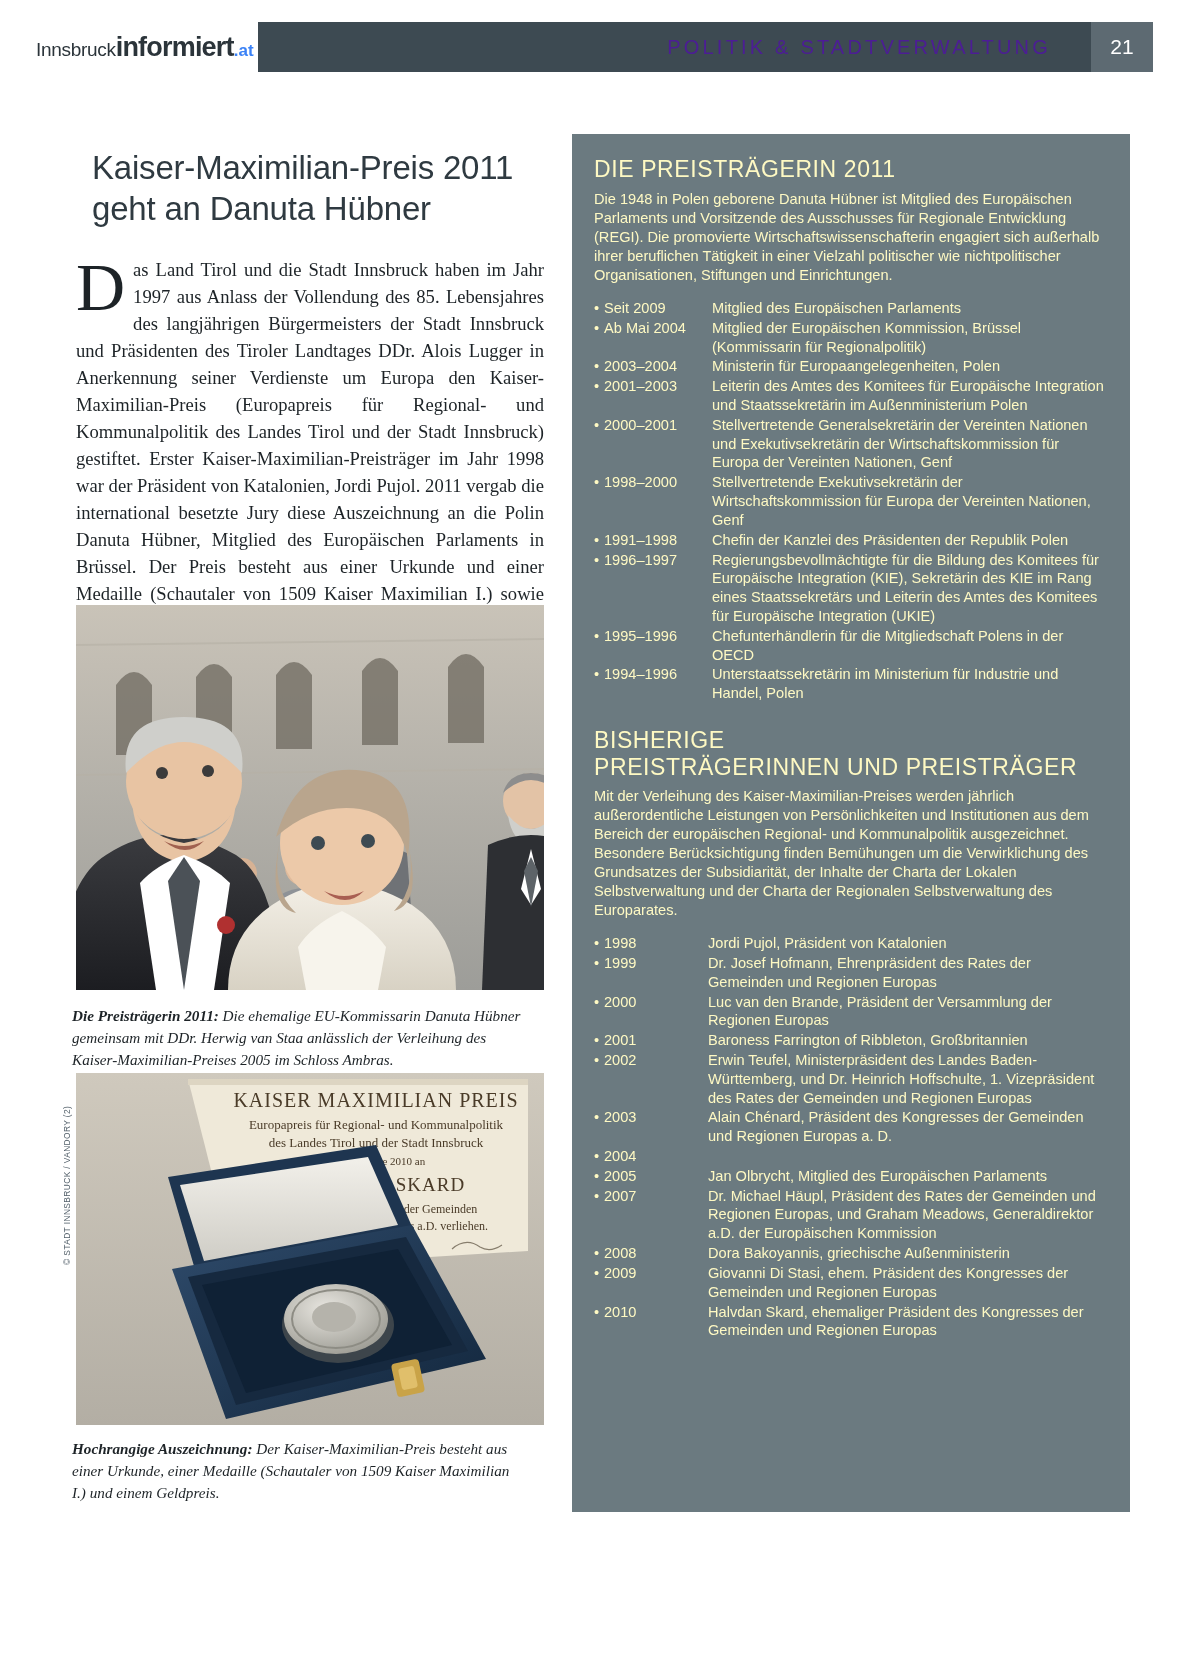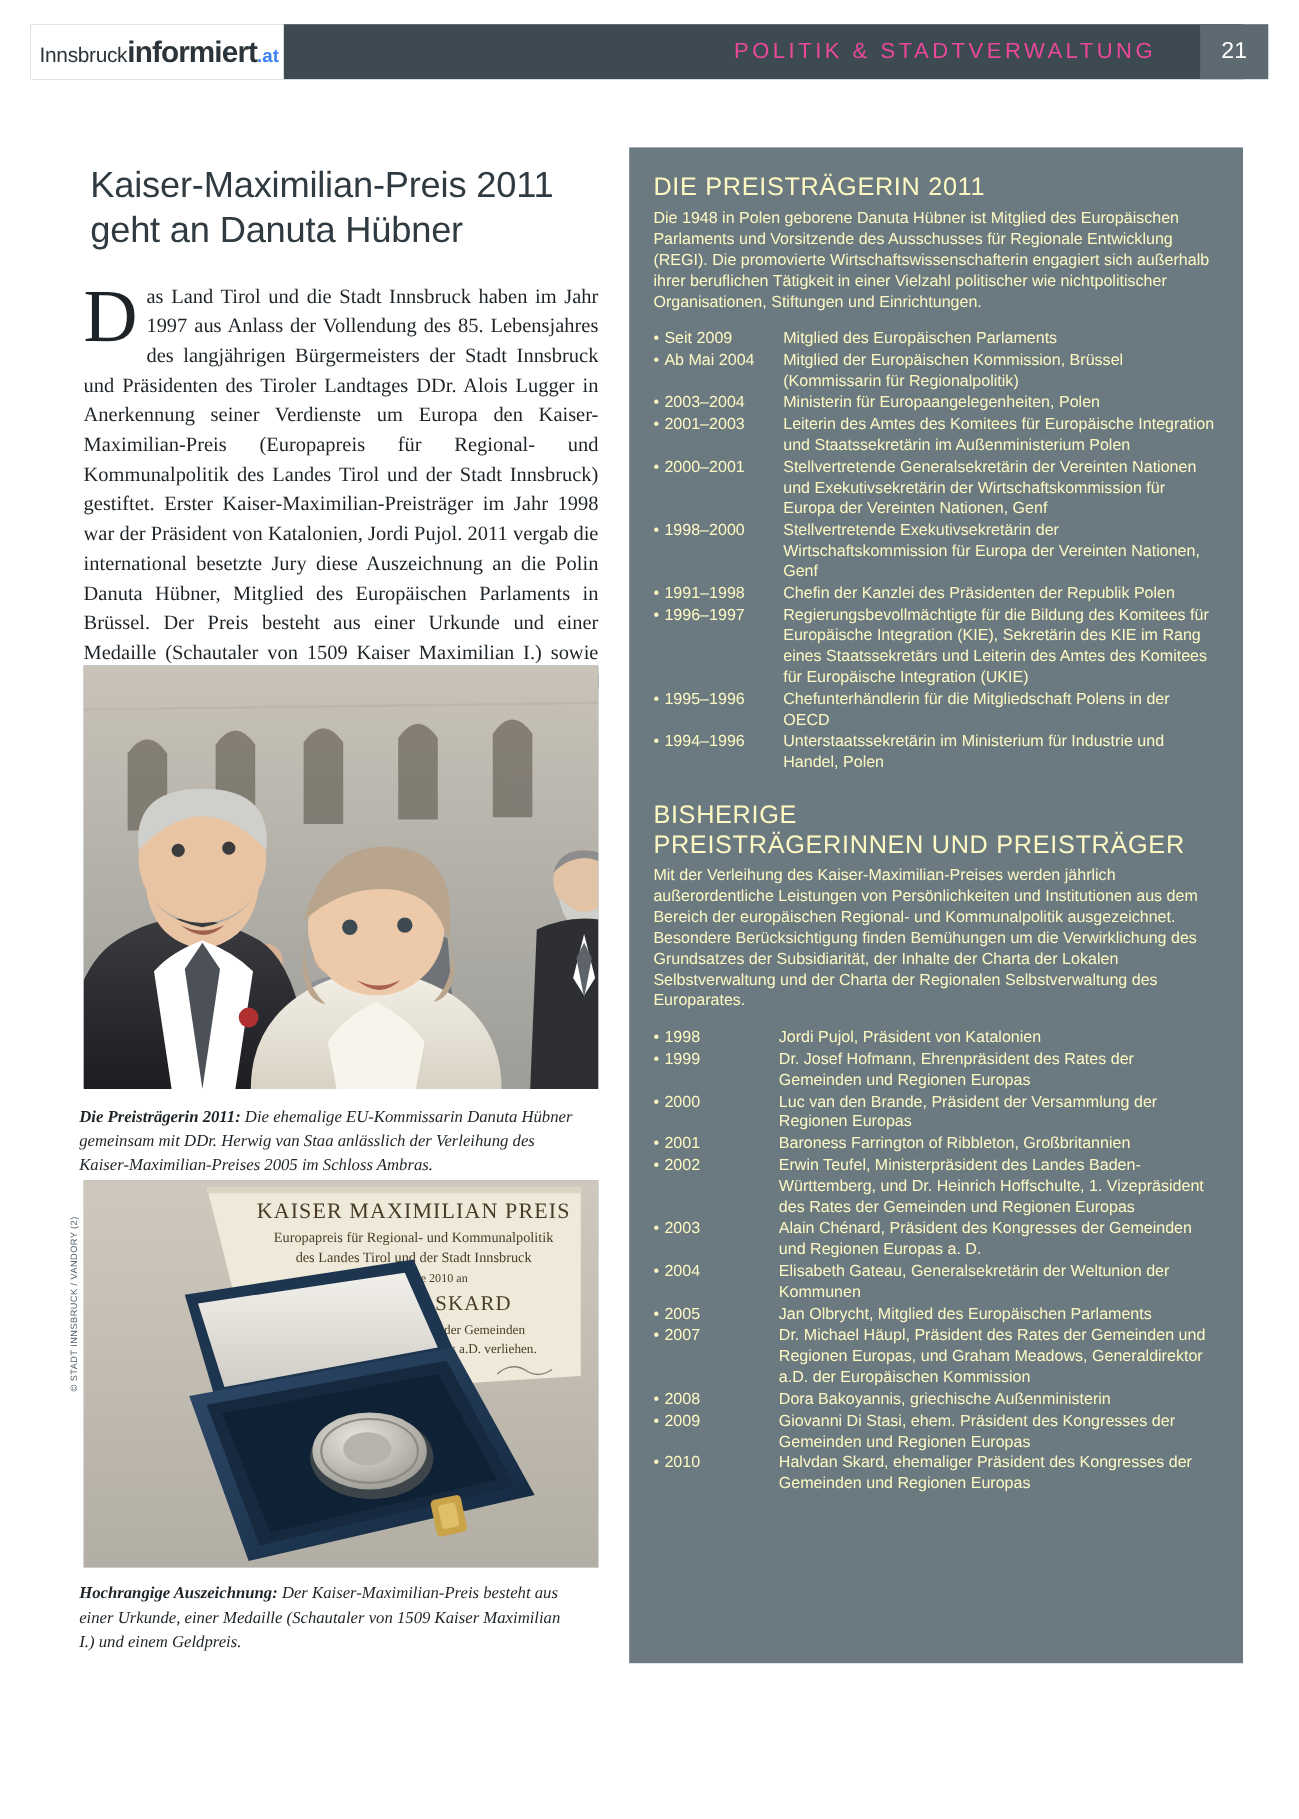--- a/index.html
+++ b/index.html
@@ -63,21 +63,21 @@
     font-size: 17px;
     color: #3b82f6;
     font-weight: bold;
   }
   .header-title {
     position: absolute;
     right: 130px;
     top: 0;
     height: 50px;
     line-height: 50px;
-    color: #ec4899;
+    color: #4c1d95;
     font-size: 20px;
     letter-spacing: 3.2px;
     font-family: "Liberation Sans", sans-serif;
   }
   .page-number-box {
     position: absolute;
     right: 28px;
     top: 0;
     width: 62px;
     height: 50px;
@@ -95,21 +95,21 @@
     left: 76px;
     top: 148px;
     width: 468px;
   }
   .article-title {
     font-size: 33px;
     color: #2f3a41;
     line-height: 1.24;
     font-family: "Liberation Sans", sans-serif;
     font-weight: normal;
-    margin: 0 0 26px 6px;
+    margin: 0 0 26px 16px;
     letter-spacing: -0.2px;
   }
   .article-body {
     font-family: "Liberation Serif", serif;
     font-size: 18.6px;
     line-height: 1.455;
     color: #1d2327;
     text-align: justify;
     position: relative;
   }
@@ -494,21 +494,20 @@
         <span class="desc">Erwin Teufel, Ministerpräsident des Landes Baden-Württemberg, und Dr. Heinrich Hoffschulte, 1. Vizepräsident des Rates der Gemeinden und Regionen Europas</span>
       </div>
     <div class="entry entry2">
         <span class="bullet">•</span>
         <span class="term">2003</span>
         <span class="desc">Alain Chénard, Präsident des Kongresses der Gemeinden und Regionen Europas a. D.</span>
       </div>
     <div class="entry entry2">
         <span class="bullet">•</span>
         <span class="term">2004</span>
-        <span class="desc">Elisabeth Gateau, Generalsekretärin der Weltunion der Kommunen</span>
       </div>
     <div class="entry entry2">
         <span class="bullet">•</span>
         <span class="term">2005</span>
         <span class="desc">Jan Olbrycht, Mitglied des Europäischen Parlaments</span>
       </div>
     <div class="entry entry2">
         <span class="bullet">•</span>
         <span class="term">2007</span>
         <span class="desc">Dr. Michael Häupl, Präsident des Rates der Gemeinden und Regionen Europas, und Graham Meadows, Generaldirektor a.D. der Europäischen Kommission</span>

